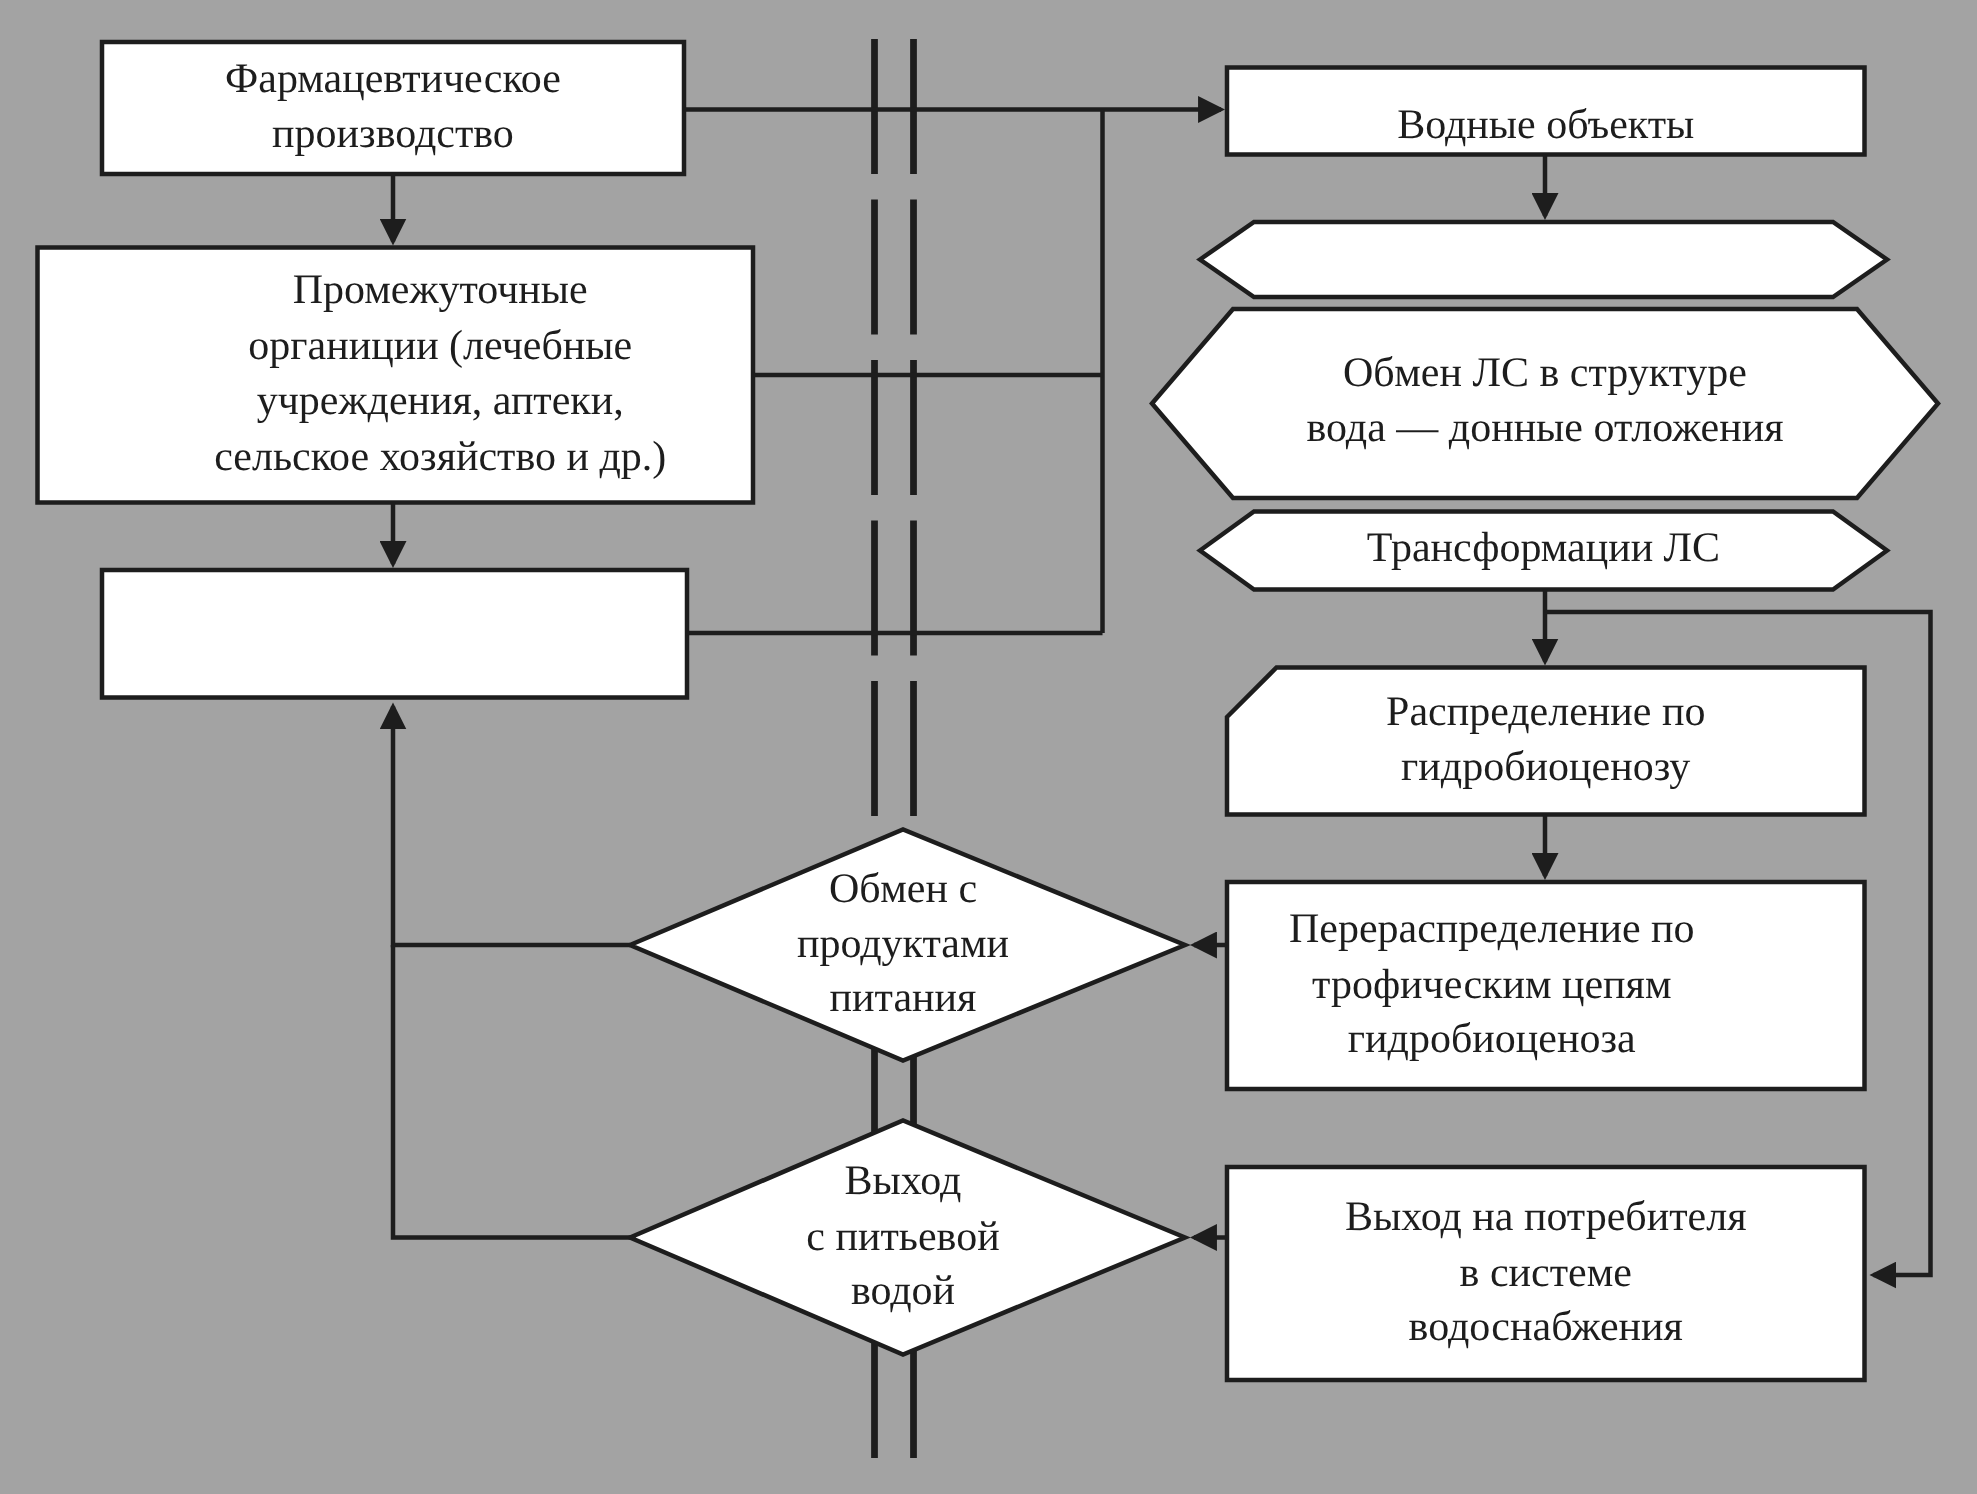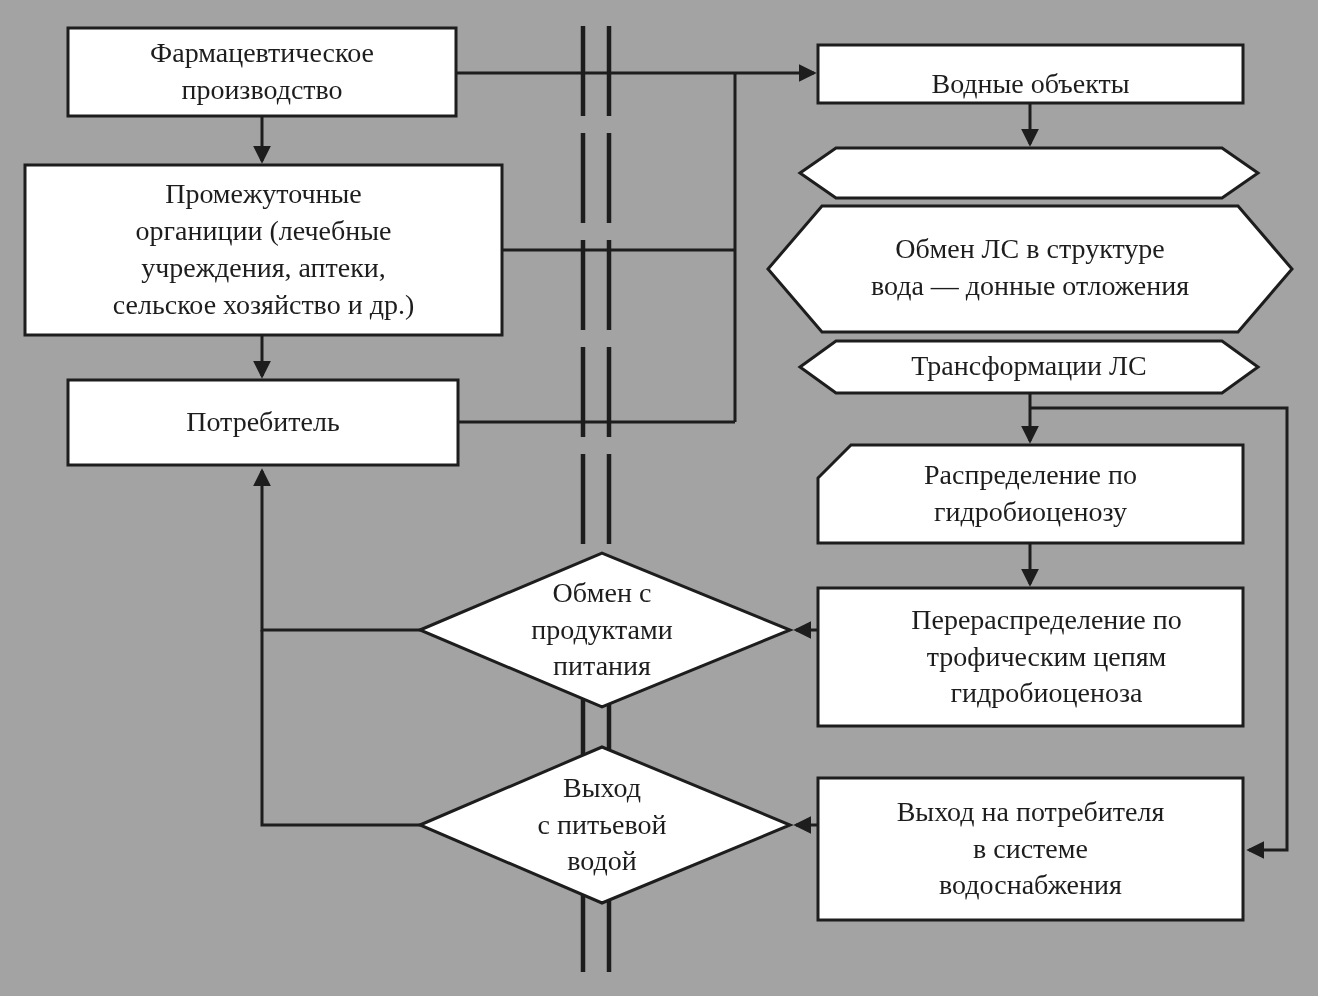--- a/index.html
+++ b/index.html
@@ -80,32 +80,31 @@
       <path class="edge" d="M818 630 H796" marker-end="url(#arrow)"></path>
       <path class="edge" d="M818 825 H796" marker-end="url(#arrow)"></path>
 
       <path class="edge" d="M420 630 H262 V471" marker-end="url(#arrow)"></path>
       <path class="edge" d="M420 825 H262 V630"></path>
     </g>
   </svg>
 
   <div class="label" style="left:68px;  top:28px;  width:388px; height:88px;">Фармацевтическое
 производство</div>
-  <div class="label" style="left:25px;  top:165px; width:477px; height:170px;">Промежуточные
+  <div class="label" style="left:25px;  top:165px; width:477px; height:170px;padding-left:30px;">Промежуточные
 органиции (лечебные
 учреждения, аптеки,
 сельское хозяйство и др.)</div>
-  <div class="label" style="left:68px;  top:380px; width:390px; height:85px;">Потребитель</div>
   <div class="label" style="left:818px; top:45px;  width:425px; height:58px;margin-top:10px;">Водные объекты</div>
   <div class="label" style="left:768px; top:203px; width:524px; height:129px;">Обмен ЛС в структуре
 вода — донные отложения</div>
   <div class="label" style="left:800px; top:340px; width:458px; height:53px;">Трансформации ЛС</div>
   <div class="label" style="left:818px; top:445px; width:425px; height:98px;">Распределение по
 гидробиоценозу</div>
-  <div class="label" style="left:834px; top:588px; width:425px; height:138px;">Перераспределение по
+  <div class="label" style="left:782px; top:588px; width:425px; height:138px;">Перераспределение по
 трофическим цепям
 гидробиоценоза</div>
   <div class="label" style="left:818px; top:778px; width:425px; height:142px;">Выход на потребителя
 в системе
 водоснабжения</div>
   <div class="label" style="left:452px; top:562px; width:300px; height:136px;">Обмен с
 продуктами
 питания</div>
   <div class="label" style="left:452px; top:757px; width:300px; height:136px;">Выход
 с питьевой

